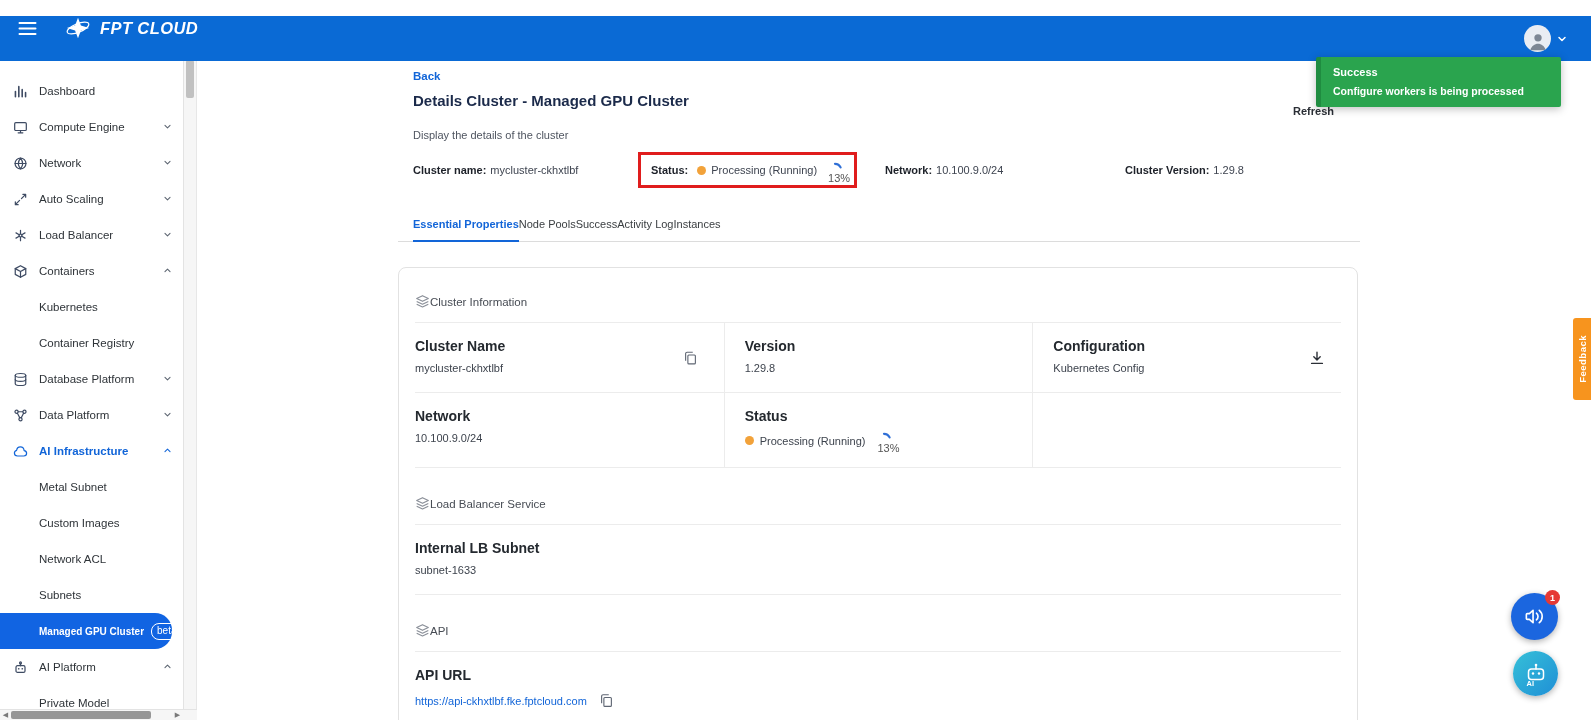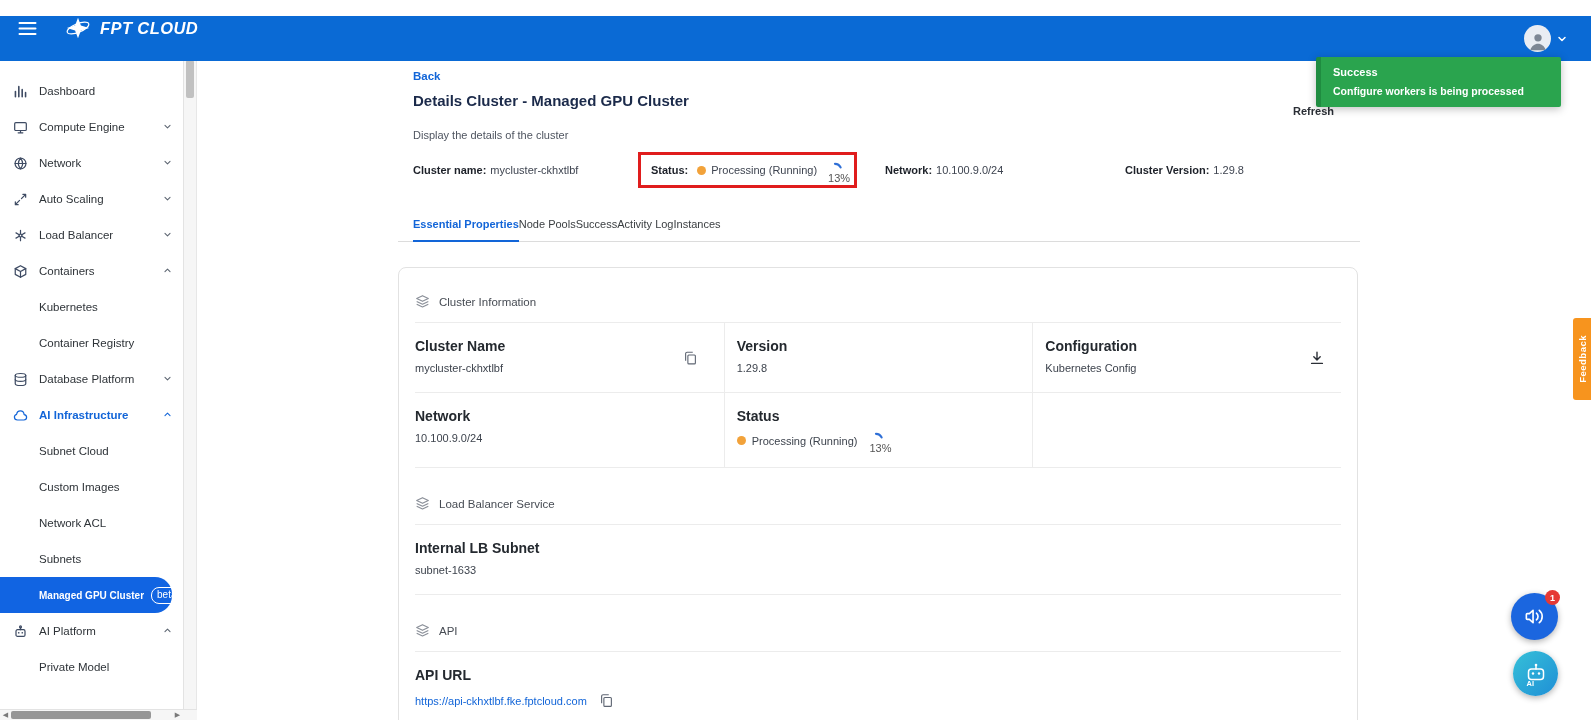--- a/index.html
+++ b/index.html
@@ -54,26 +54,26 @@
   .dot{width:9px;height:9px;border-radius:50%;background:#f2a23a;flex:none;}
   .progress-wrap{position:relative;width:17px;height:17px;margin-left:5px;flex:none;}
   .progress-pct{position:absolute;bottom:-5px;right:-6px;font-size:11px;color:#555;}
 
   .tabs{position:absolute;top:168px;left:0;width:100%;height:29px;border-bottom:1px solid #dcdcdc;display:flex;padding-left:15px;}
   .tab{font-size:11px;color:#3c4043;background:none;border:none;cursor:pointer;padding:4px 0 10px;font-family:inherit;white-space:nowrap;}
   .tab.active{color:#1265d8;font-weight:700;border-bottom:2px solid #1265d8;margin-bottom:-1px;}
 
   
   .card{position:absolute;top:222px;left:0;width:960px;height:560px;background:#fff;border:1px solid #e2e2e2;border-radius:8px;padding:26px 16px 0;}
-  .sec-header{display:flex;align-items:center;gap:9px;padding-bottom:13px;border-bottom:1px solid #ececec;}
+  .sec-header{display:flex;align-items:center;padding-bottom:13px;border-bottom:1px solid #ececec;}
   .sec-title{font-size:11.5px;color:#474c54;font-weight:500;}
   .sec-gap{margin-top:28px;}
   .grid{display:grid;grid-template-columns:1fr 1fr 1fr;}
   .cell{position:relative;padding:15px 40px 18px 0;border-bottom:1px solid #ececec;}
-  .cell.cb{border-left:1px solid #ececec;padding-left:12px;}
+  .cell.cb{border-left:1px solid #ececec;padding-left:20px;}
   .lbl{font-size:14px;font-weight:700;color:#24292f;}
   .val{font-size:11px;color:#3d434d;margin-top:8px;}
   .val.link{color:#1265d8;}
   .icon-btn{position:absolute;background:none;border:none;cursor:pointer;display:flex;padding:2px;}
   .copy-pos{right:24px;top:50%;transform:translateY(-50%);}
   .dl-pos{right:14px;top:50%;transform:translateY(-50%);}
   .status-line{display:flex;align-items:center;gap:6px;margin-top:8px;font-size:11px;color:#3d434d;}
   .field-row{padding:15px 0 18px;border-bottom:1px solid #ececec;position:relative;}
   .inline-row{display:flex;align-items:center;gap:10px;margin-top:8px;}
   .inline-copy{background:none;border:none;cursor:pointer;display:flex;padding:2px;}
@@ -225,35 +225,51 @@
               <path d="M2.4 8c0 1.1 2.5 2 5.6 2s5.6-.9 5.6-2"></path>
             </svg>
           </span>
           <span class="sb-label">Database Platform</span>
           <span class="sb-chev">
             <svg viewBox="0 0 16 16" width="11" height="11" fill="none" stroke="currentColor" stroke-width="1.5" stroke-linecap="round" stroke-linejoin="round">
               <path d="M4.3 6.3L8 10l3.7-3.7"></path>
             </svg>
           </span>
         </div>
+        <div class="sb-item">
+          <span class="sb-ic">
+            <svg viewBox="0 0 16 16" width="15" height="15" fill="none" stroke="currentColor" stroke-width="1.3" stroke-linecap="round" stroke-linejoin="round">
+              <circle cx="3.8" cy="4" r="1.7"></circle>
+              <circle cx="12.2" cy="4" r="1.7"></circle>
+              <circle cx="8" cy="12" r="1.7"></circle>
+              <path d="M5.6 4h4.8M4.7 5.6l2.5 4.8M11.3 5.6L8.8 10.4"></path>
+            </svg>
+          </span>
+          <span class="sb-label">Data Platform</span>
+          <span class="sb-chev">
+            <svg viewBox="0 0 16 16" width="11" height="11" fill="none" stroke="currentColor" stroke-width="1.5" stroke-linecap="round" stroke-linejoin="round">
+              <path d="M4.3 6.3L8 10l3.7-3.7"></path>
+            </svg>
+          </span>
+        </div>
         <div class="sb-item hl">
           <span class="sb-ic">
             <svg viewBox="0 0 16 16" width="15" height="15" fill="none" stroke="currentColor" stroke-width="1.3" stroke-linecap="round" stroke-linejoin="round">
               <path d="M4.8 12.8h6.8c1.6 0 2.9-1.3 2.9-2.9 0-1.5-1.1-2.7-2.6-2.9C11.6 4.6 9.9 3 7.9 3 5.8 3 4.1 4.6 3.9 6.7c-1.4.3-2.4 1.5-2.4 3 0 1.7 1.4 3.1 3.3 3.1z"></path>
             </svg>
           </span>
           <span class="sb-label">AI Infrastructure</span>
           <span class="sb-chev">
             <svg viewBox="0 0 16 16" width="11" height="11" fill="none" stroke="currentColor" stroke-width="1.5" stroke-linecap="round" stroke-linejoin="round">
               <path d="M4.3 9.7L8 6l3.7 3.7"></path>
             </svg>
           </span>
         </div>
         <div class="sb-item child">
-          <span class="sb-label">Subnet Cloud</span>
+          <span class="sb-label">Metal Subnet</span>
         </div>
         <div class="sb-item child">
           <span class="sb-label">Custom Images</span>
         </div>
         <div class="sb-item child">
           <span class="sb-label">Network ACL</span>
         </div>
         <div class="sb-item child">
           <span class="sb-label">Subnets</span>
         </div>

